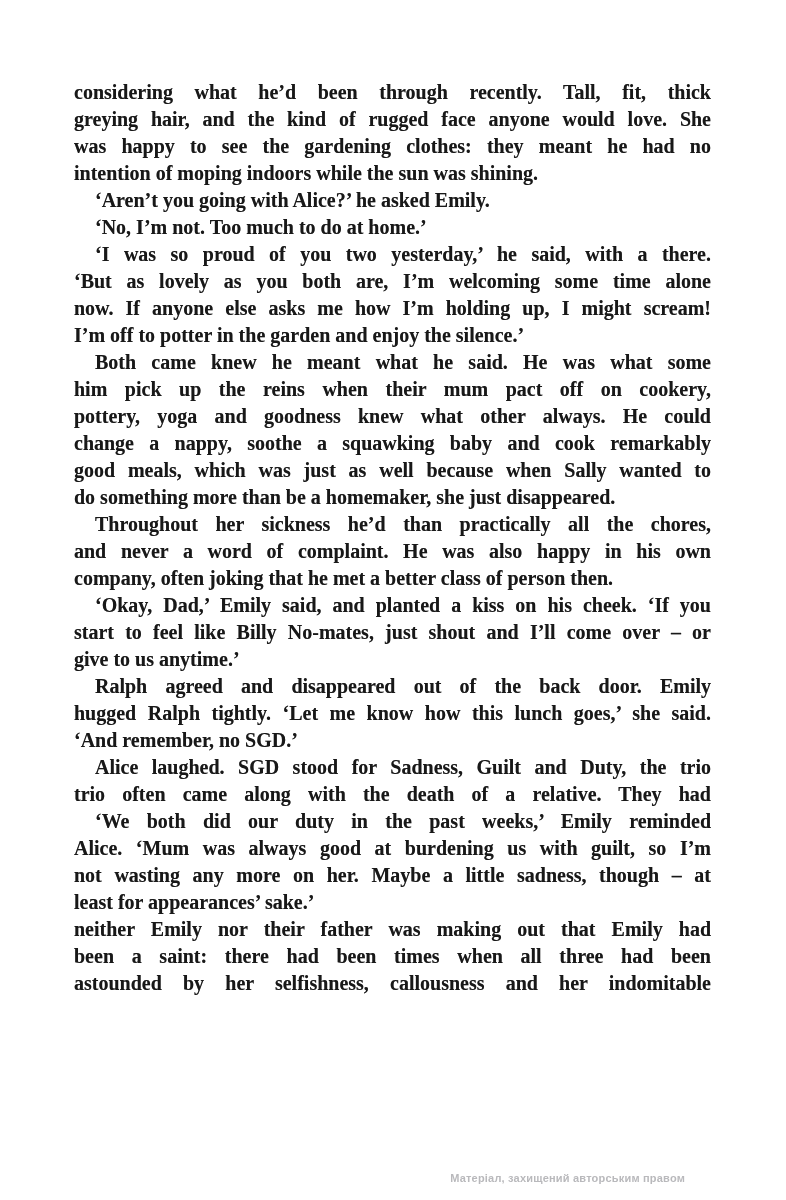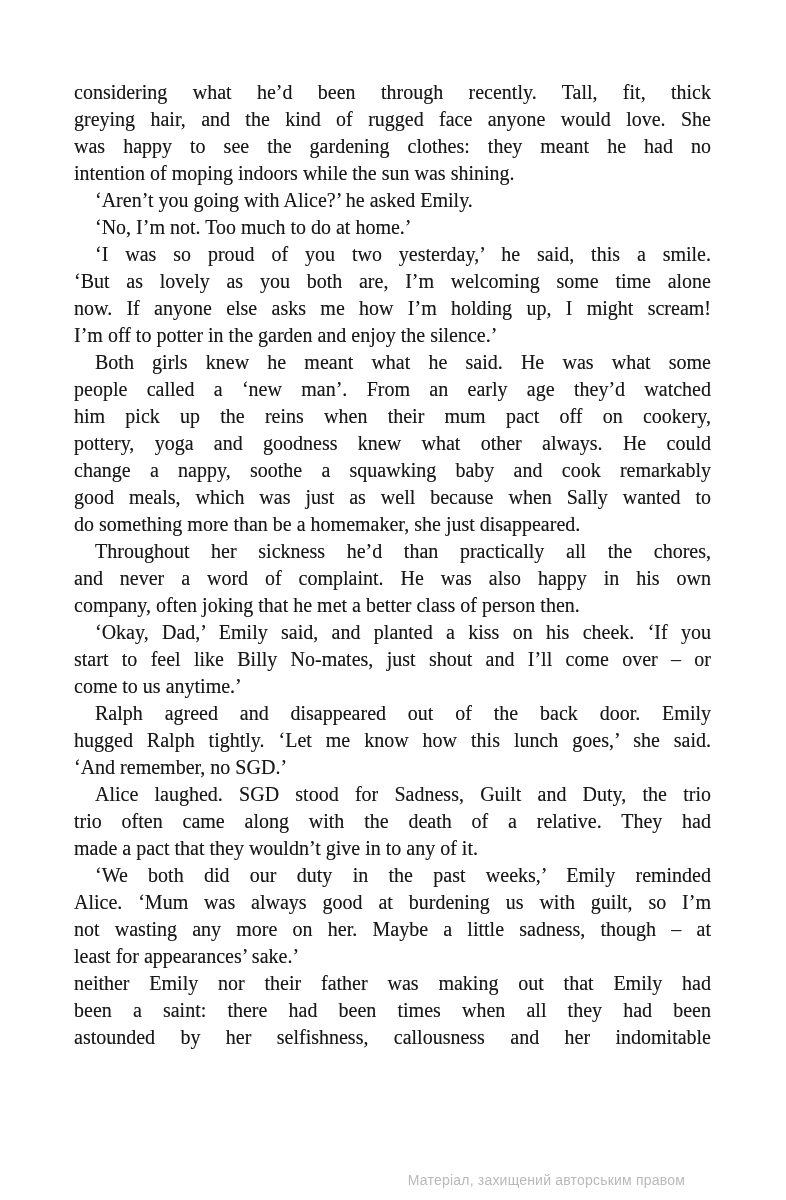--- a/index.html
+++ b/index.html
@@ -9,20 +9,21 @@
     width: 786px;
     height: 1200px;
     overflow: hidden;
   }
   .page {
     position: relative;
     width: 694px;
     height: 1200px;
     background: #ffffff;
     font-family: "Liberation Serif", serif;
+    font-weight: bold;
   }
   .text-block {
     position: absolute;
     left: 74px;
     top: 79px;
     width: 637px;
     color: #181818;
     font-size: 20px;
     text-shadow: 0 0 0.5px rgba(20,20,20,0.45);
   }
@@ -42,21 +43,21 @@
     text-align-last: left;
   }
   .line.indent {
     text-indent: 21px;
   }
   .watermark {
     position: absolute;
     right: 9px;
     top: 1172px;
     font-family: "Liberation Sans", sans-serif;
-    font-size: 14px;
+    font-size: 11px;
     color: #b9b9bc;
     letter-spacing: 0.2px;
   }
 </style>
 </head>
 <body>
 
 <div class="page">
   <div class="text-block" id="text-block">
       <div class="paragraph">
@@ -65,60 +66,58 @@
         <div class="line">was happy to see the gardening clothes: they meant he had no</div>
         <div class="line para-end">intention of moping indoors while the sun was shining.</div>
       </div>
       <div class="paragraph">
         <div class="line indent para-end">‘Aren’t you going with Alice?’ he asked Emily.</div>
       </div>
       <div class="paragraph">
         <div class="line indent para-end">‘No, I’m not. Too much to do at home.’</div>
       </div>
       <div class="paragraph">
-        <div class="line indent">‘I was so proud of you two yesterday,’ he said, this a smile.</div>
+        <div class="line indent">‘I was so proud of you two yesterday,’ he said, with a there.</div>
         <div class="line">‘But as lovely as you both are, I’m welcoming some time alone</div>
         <div class="line">now. If anyone else asks me how I’m holding up, I might scream!</div>
         <div class="line para-end">I’m off to potter in the garden and enjoy the silence.’</div>
       </div>
       <div class="paragraph">
-        <div class="line indent">Both girls knew he meant what he said. He was what some</div>
-        <div class="line">people called a ‘new man’. From an early age they’d watched</div>
+        <div class="line indent">Both came knew he meant what he said. He was what some</div>
         <div class="line">him pick up the reins when their mum pact off on cookery,</div>
         <div class="line">pottery, yoga and goodness knew what other always. He could</div>
         <div class="line">change a nappy, soothe a squawking baby and cook remarkably</div>
         <div class="line">good meals, which was just as well because when Sally wanted to</div>
         <div class="line para-end">do something more than be a homemaker, she just disappeared.</div>
       </div>
       <div class="paragraph">
         <div class="line indent">Throughout her sickness he’d than practically all the chores,</div>
         <div class="line">and never a word of complaint. He was also happy in his own</div>
         <div class="line para-end">company, often joking that he met a better class of person then.</div>
       </div>
       <div class="paragraph">
         <div class="line indent">‘Okay, Dad,’ Emily said, and planted a kiss on his cheek. ‘If you</div>
         <div class="line">start to feel like Billy No-mates, just shout and I’ll come over – or</div>
-        <div class="line para-end">come to us anytime.’</div>
+        <div class="line para-end">give to us anytime.’</div>
       </div>
       <div class="paragraph">
         <div class="line indent">Ralph agreed and disappeared out of the back door. Emily</div>
         <div class="line">hugged Ralph tightly. ‘Let me know how this lunch goes,’ she said.</div>
         <div class="line para-end">‘And remember, no SGD.’</div>
       </div>
       <div class="paragraph">
         <div class="line indent">Alice laughed. SGD stood for Sadness, Guilt and Duty, the trio</div>
         <div class="line">trio often came along with the death of a relative. They had</div>
-        <div class="line para-end">made a pact that they wouldn’t give in to any of it.</div>
       </div>
       <div class="paragraph">
         <div class="line indent">‘We both did our duty in the past weeks,’ Emily reminded</div>
         <div class="line">Alice. ‘Mum was always good at burdening us with guilt, so I’m</div>
         <div class="line">not wasting any more on her. Maybe a little sadness, though – at</div>
         <div class="line para-end">least for appearances’ sake.’</div>
       </div>
       <div class="paragraph">
         <div class="line">neither Emily nor their father was making out that Emily had</div>
-        <div class="line">been a saint: there had been times when all they had been</div>
+        <div class="line">been a saint: there had been times when all three had been</div>
         <div class="line">astounded by her selfishness, callousness and her indomitable</div>
       </div>
     </div>
   <div class="watermark">Матеріал, захищений авторським правом</div>
 </div>
 
 </body></html>

